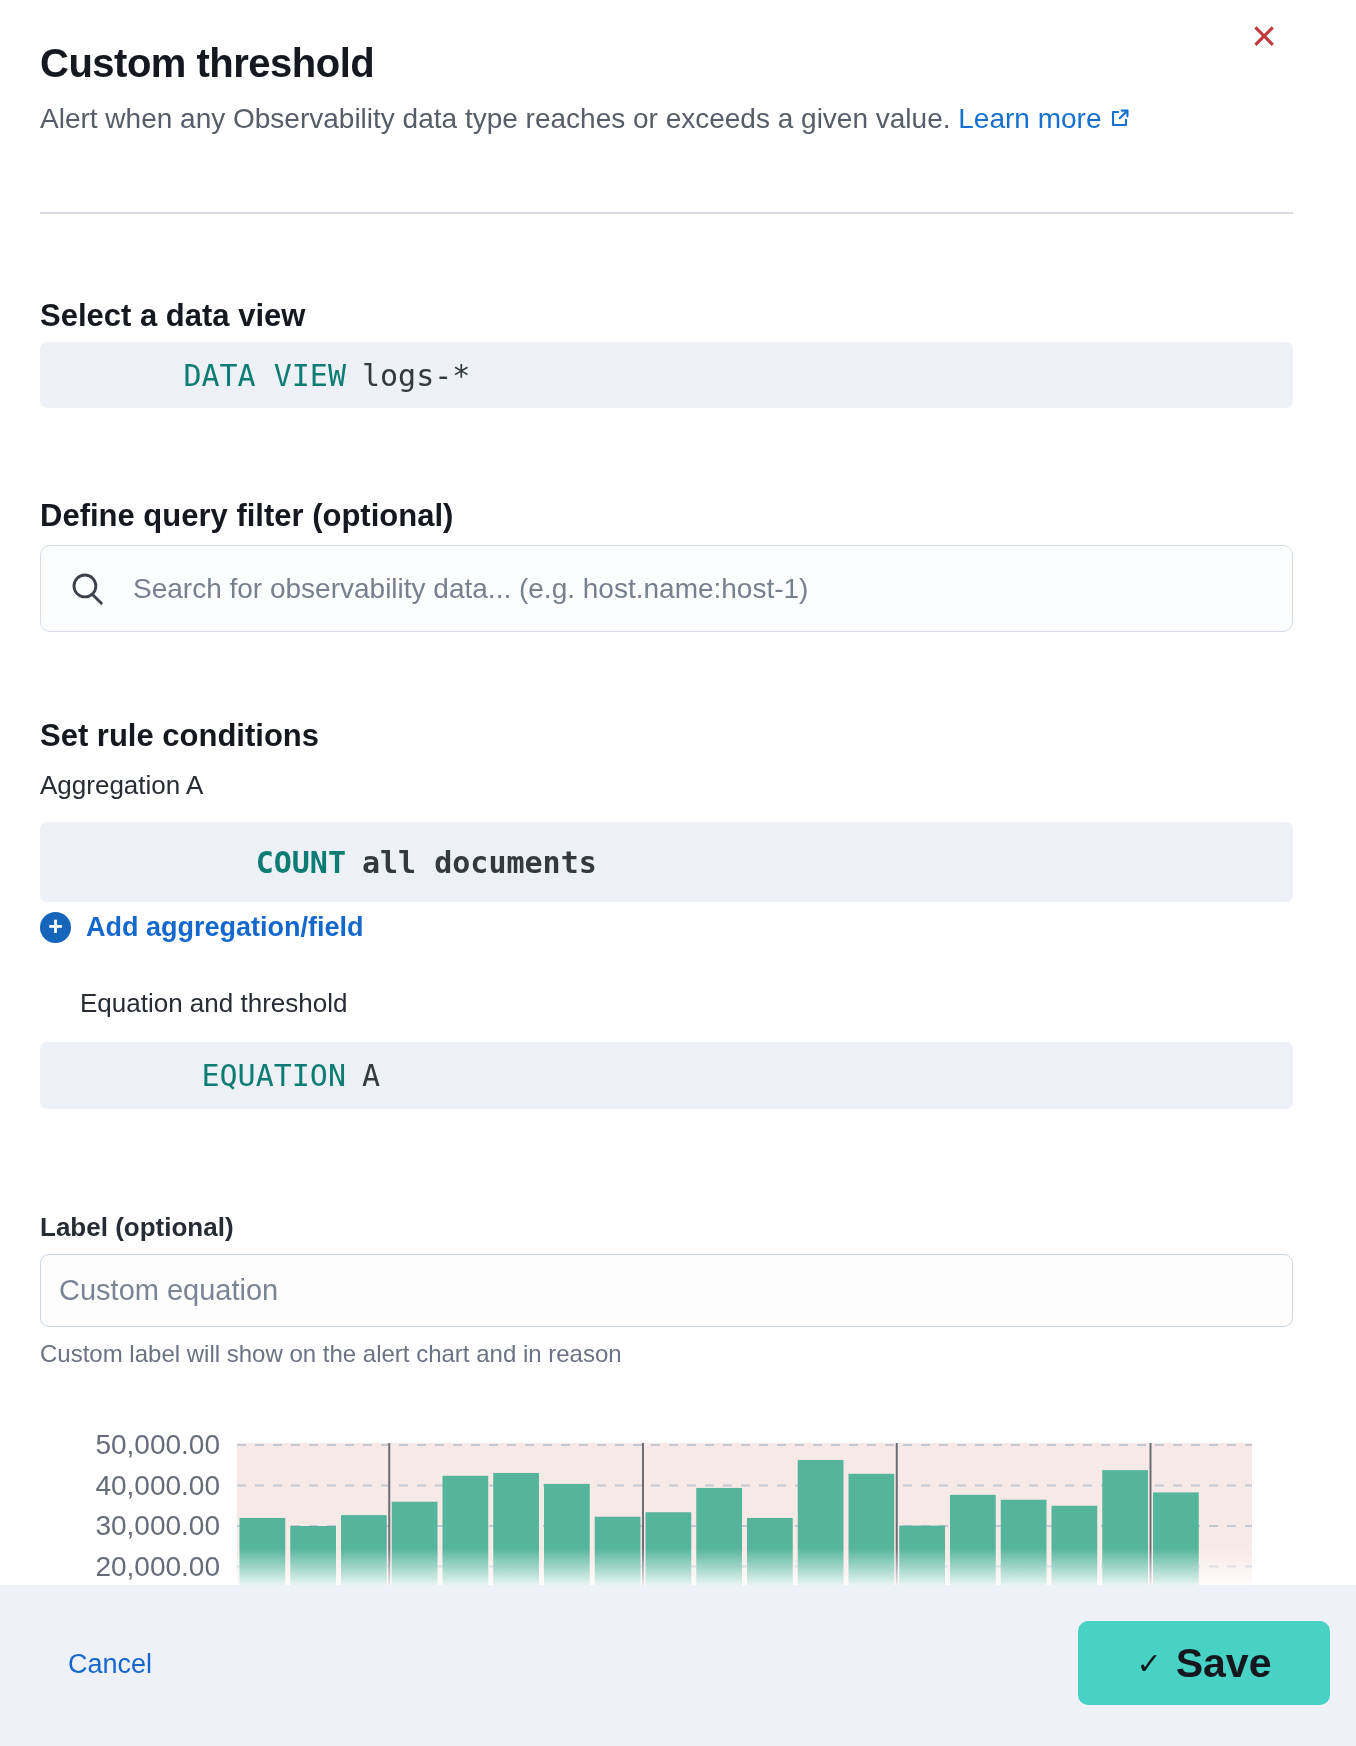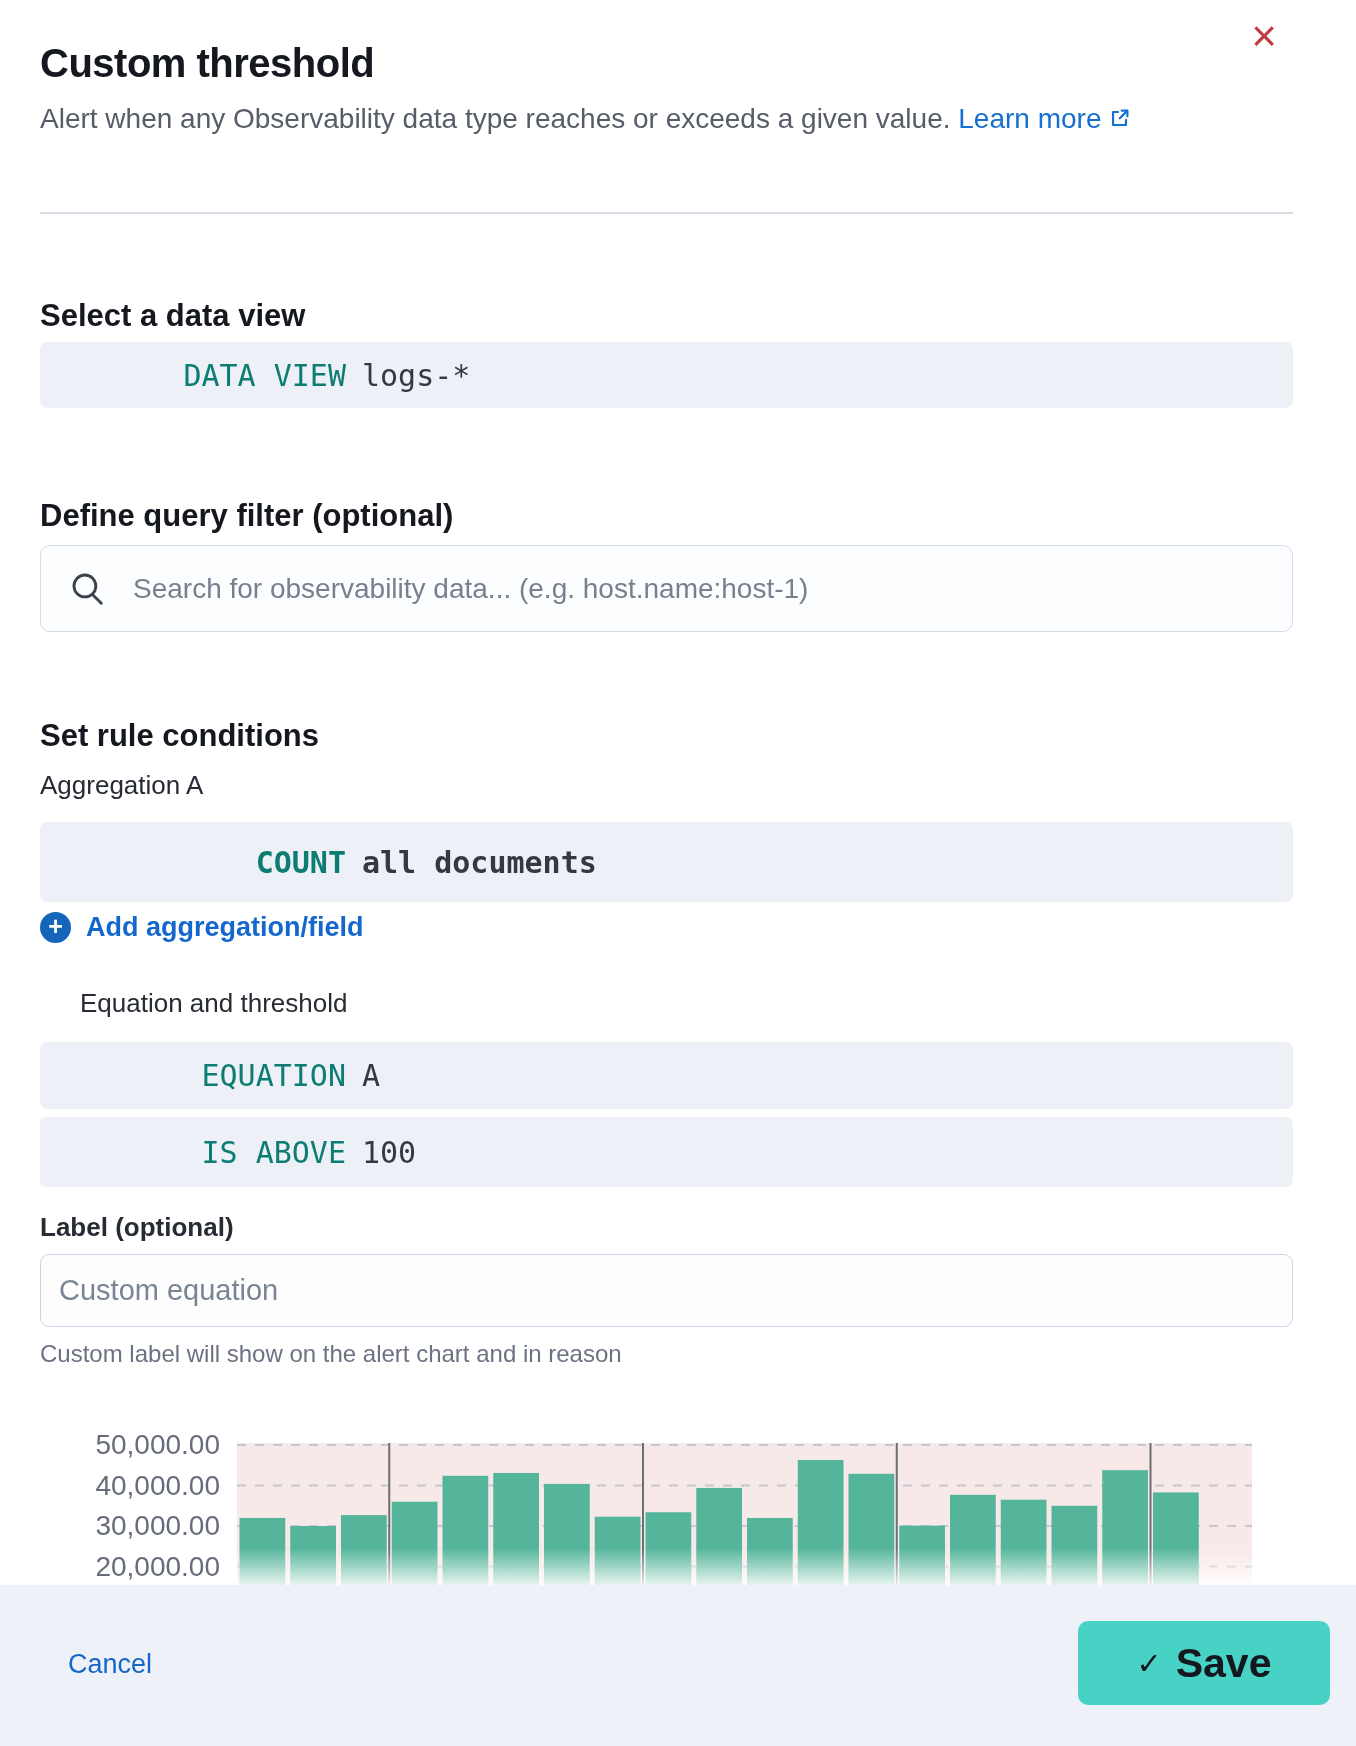--- a/index.html
+++ b/index.html
@@ -90,24 +90,20 @@
   <div class="abs add-row">
     <span class="plus-circle">+</span>
     <span class="add-label">Add aggregation/field</span>
   </div>
 
   <div class="abs form-label" style="left:56px;top:988px;margin-left:24px;">Equation and threshold</div>
   <div class="abs expr-field" style="top:1042px;height:67px;">
     <span class="expr-kw">EQUATION</span>
     <span class="expr-val">A</span>
   </div>
-  <div class="abs expr-field" style="top:1117px;height:70px;">
-    <span class="expr-kw">IS ABOVE</span>
-    <span class="expr-val">100</span>
-  </div>
 
   <div class="abs form-label semi" style="left:40px;top:1212px;">Label (optional)</div>
   <div class="abs label-input-box">
     <input class="label-input" type="text" placeholder="Custom equation" style="">
   </div>
   <div class="abs helper">Custom label will show on the alert chart and in reason</div>
 
   <div class="abs chart-wrap">
     <div id="yticks">
         <div class="ytick" style="top: -5.975px;">50,000.00</div>

